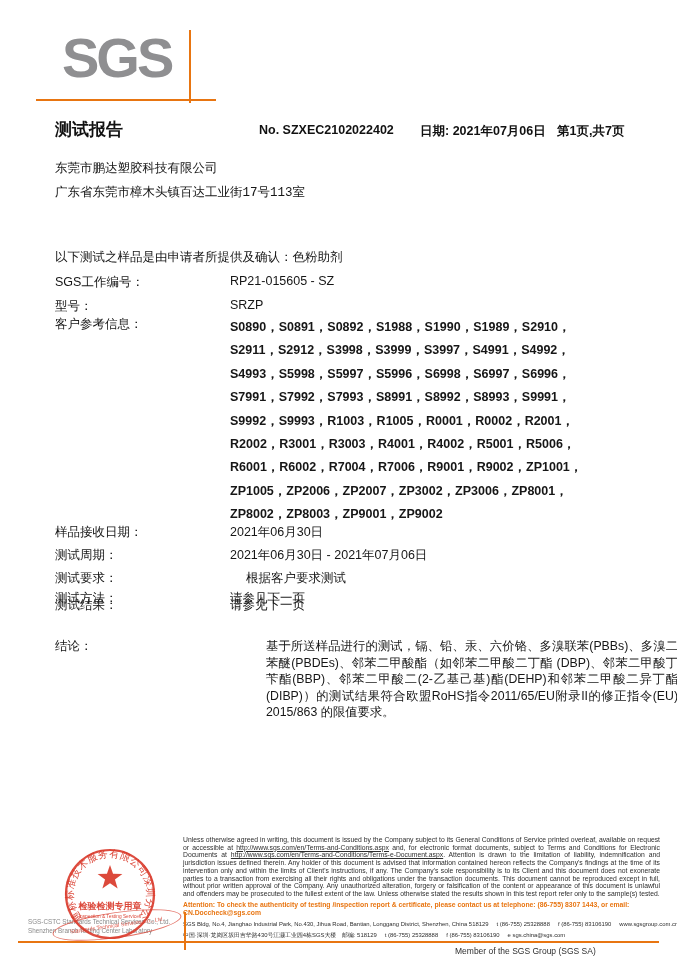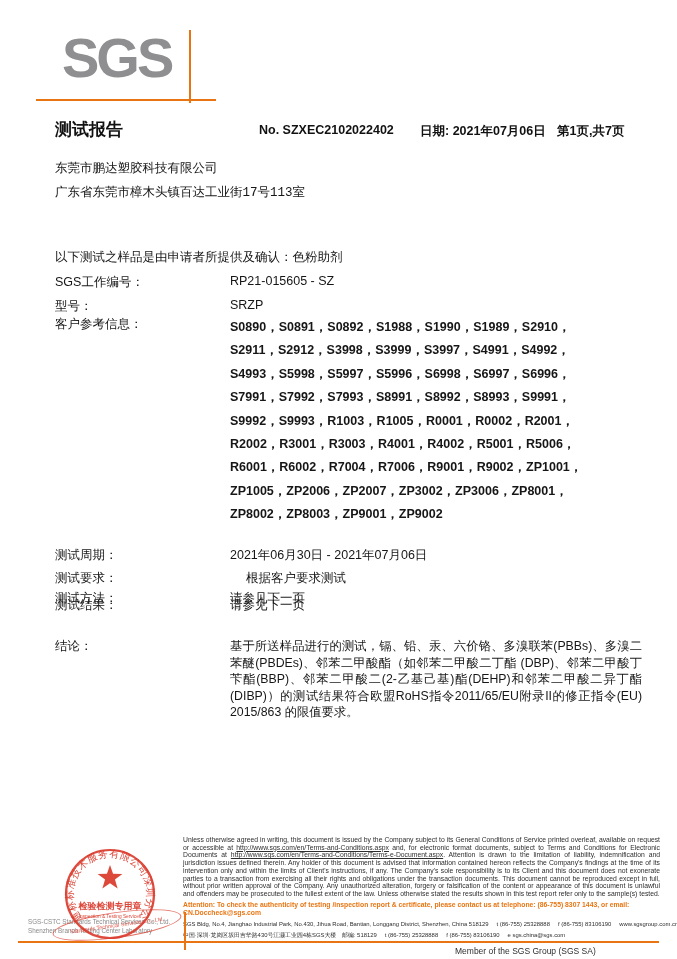--- a/index.html
+++ b/index.html
@@ -79,20 +79,24 @@
       <div>S4993，S5998，S5997，S5996，S6998，S6997，S6996，</div>
       <div>S7991，S7992，S7993，S8991，S8992，S8993，S9991，</div>
       <div>S9992，S9993，R1003，R1005，R0001，R0002，R2001，</div>
       <div>R2002，R3001，R3003，R4001，R4002，R5001，R5006，</div>
       <div>R6001，R6002，R7004，R7006，R9001，R9002，ZP1001，</div>
       <div>ZP1005，ZP2006，ZP2007，ZP3002，ZP3006，ZP8001，</div>
       <div>ZP8002，ZP8003，ZP9001，ZP9002</div>
     </span>
   </div>
 
+  <div class="row" style="top:524px;">
+    <span class="lbl">样品接收日期：</span>
+    <span class="val">2021年06月30日</span>
+  </div>
 
   <div class="row" style="top:547px;">
     <span class="lbl">测试周期：</span>
     <span class="val">2021年06月30日 - 2021年07月06日</span>
   </div>
 
   <div class="row" style="top:570px;gap:16px;">
     <span class="lbl">测试要求：</span>
     <span class="val">根据客户要求测试</span>
   </div>
@@ -100,21 +104,21 @@
   <div class="row" style="top:590px;">
     <span class="lbl">测试方法：</span>
     <span class="val">请参见下一页</span>
   </div>
 
   <div class="row" style="top:597px;">
     <span class="lbl">测试结果：</span>
     <span class="val">请参见下一页</span>
   </div>
 
-  <div class="row" style="top:638px;">
+  <div class="row" style="top:638px;gap:36px;">
     <span class="lbl">结论：</span>
     <span class="val conc">基于所送样品进行的测试，镉、铅、汞、六价铬、多溴联苯(PBBs)、多溴二苯醚(PBDEs)、邻苯二甲酸酯（如邻苯二甲酸二丁酯 (DBP)、邻苯二甲酸丁苄酯(BBP)、邻苯二甲酸二(2-乙基己基)酯(DEHP)和邻苯二甲酸二异丁酯(DIBP)）的测试结果符合欧盟RoHS指令2011/65/EU附录II的修正指令(EU) 2015/863 的限值要求。</span>
   </div>
 
   <p class="terms"><span>Unless otherwise agreed in writing, this document is issued by the Company subject to its General Conditions of Service printed overleaf, available on request or accessible at </span><span class="u">http://www.sgs.com/en/Terms-and-Conditions.aspx</span><span> and, for electronic format documents, subject to Terms and Conditions for Electronic Documents at </span><span class="u">http://www.sgs.com/en/Terms-and-Conditions/Terms-e-Document.aspx</span><span>. Attention is drawn to the limitation of liability, indemnification and jurisdiction issues defined therein. Any holder of this document is advised that information contained hereon reflects the Company's findings at the time of its intervention only and within the limits of Client's instructions, if any. The Company's sole responsibility is to its Client and this document does not exonerate parties to a transaction from exercising all their rights and obligations under the transaction documents. This document cannot be reproduced except in full, without prior written approval of the Company. Any unauthorized alteration, forgery or falsification of the content or appearance of this document is unlawful and offenders may be prosecuted to the fullest extent of the law. Unless otherwise stated the results shown in this test report refer only to the sample(s) tested.</span></p>
 
   <p class="attention">Attention: To check the authenticity of testing /inspection report &amp; certificate, please contact us at telephone: (86-755) 8307 1443, or email: CN.Doccheck@sgs.com</p>
 
   <div class="addr-rows">
     <div class="addr-row">

